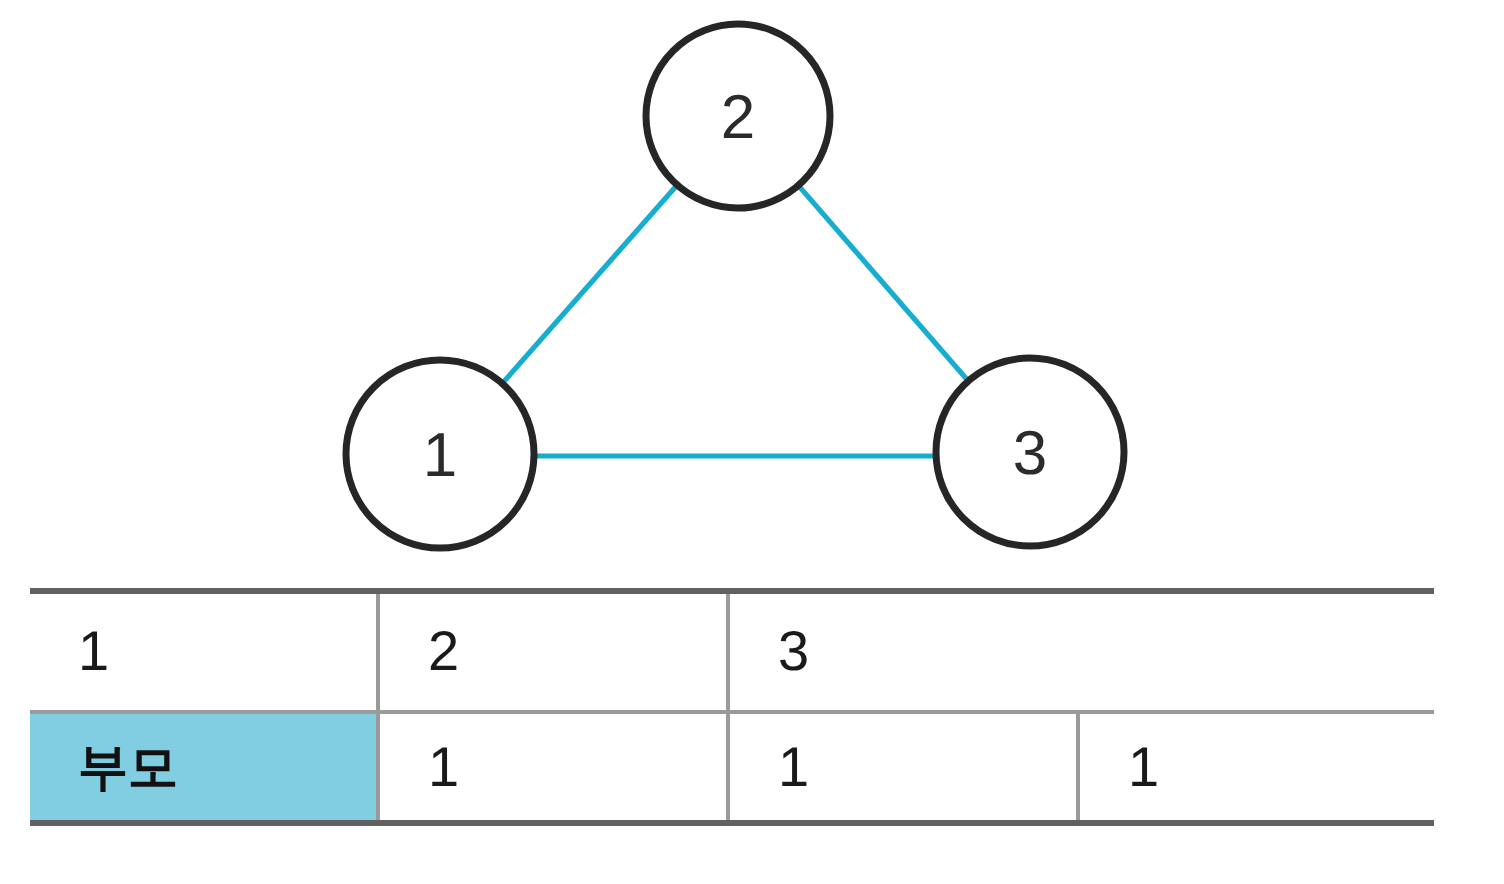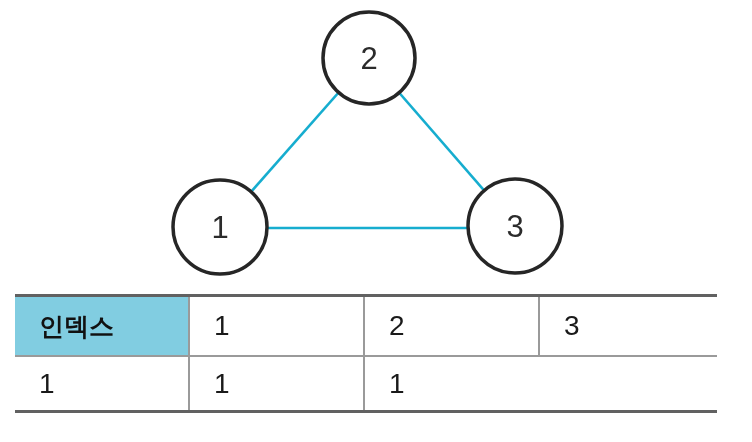--- a/index.html
+++ b/index.html
@@ -92,25 +92,25 @@
       <text class="node-label" x="369" y="69">2</text>
     </g>
     <g>
       <circle class="node-circle" cx="515" cy="226" r="47" stroke="#262626"></circle>
       <text class="node-label" x="515" y="237">3</text>
     </g>
   </svg>
 
   <div class="ftable">
     <div class="trow trow-index">
-      <div class="th">인덱스</div>
       <div class="td">1</div>
       <div class="td">2</div>
       <div class="td">3</div>
     </div>
     <div class="trow trow-parent">
+      <div class="th">부모</div>
       <div class="td">1</div>
       <div class="td">1</div>
       <div class="td">1</div>
     </div>
   </div>
 
 </div>
 
 </body></html>

